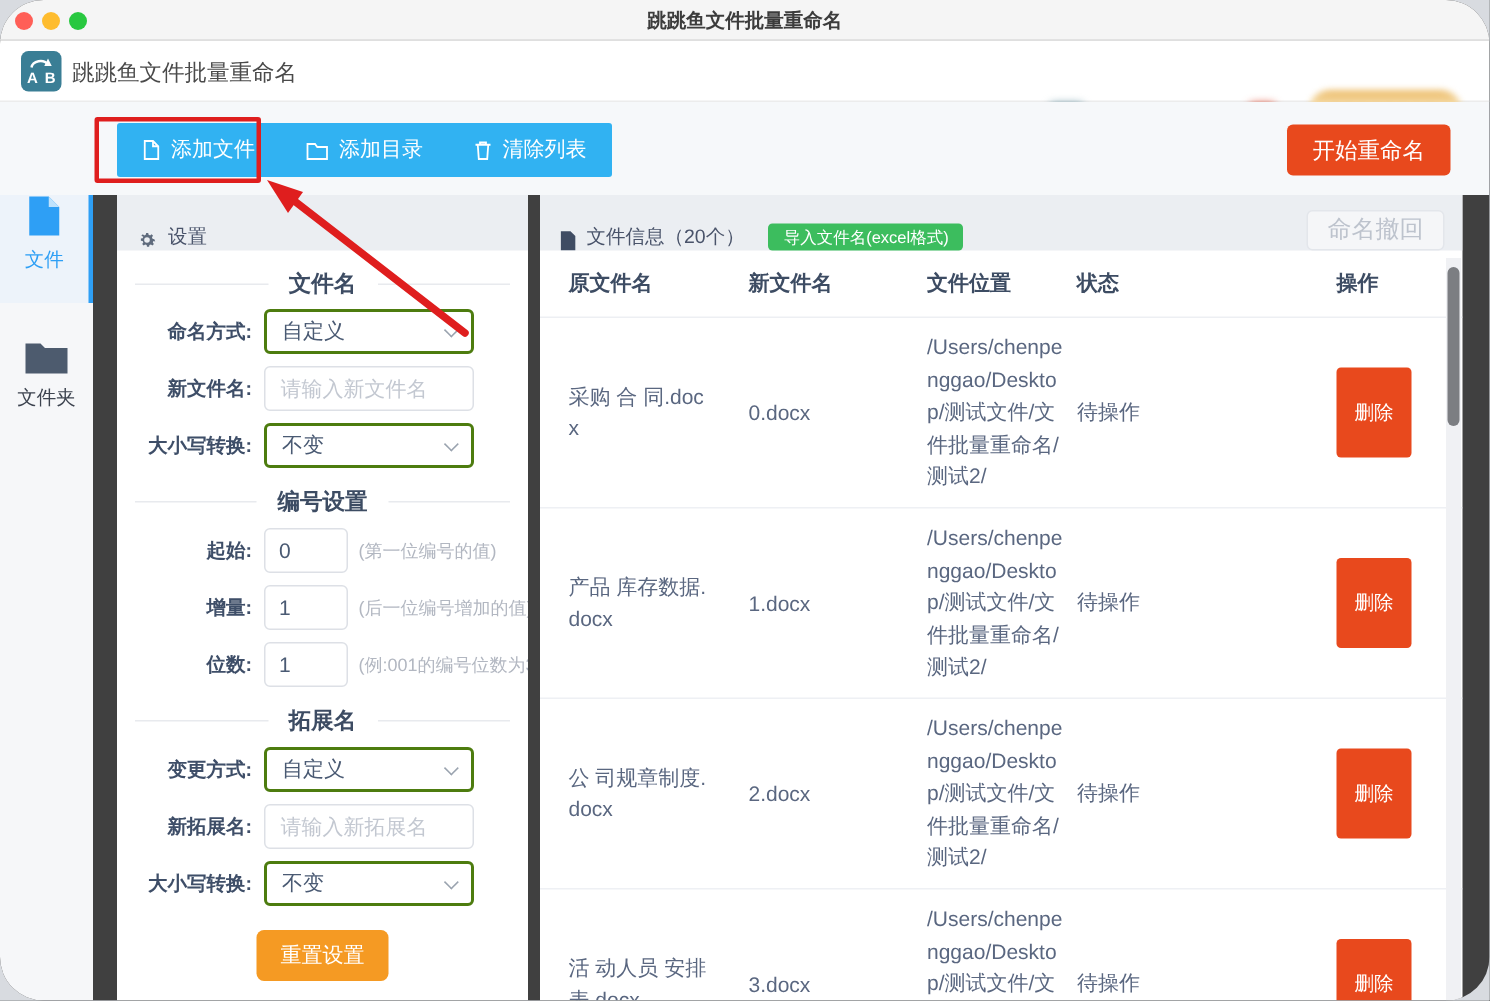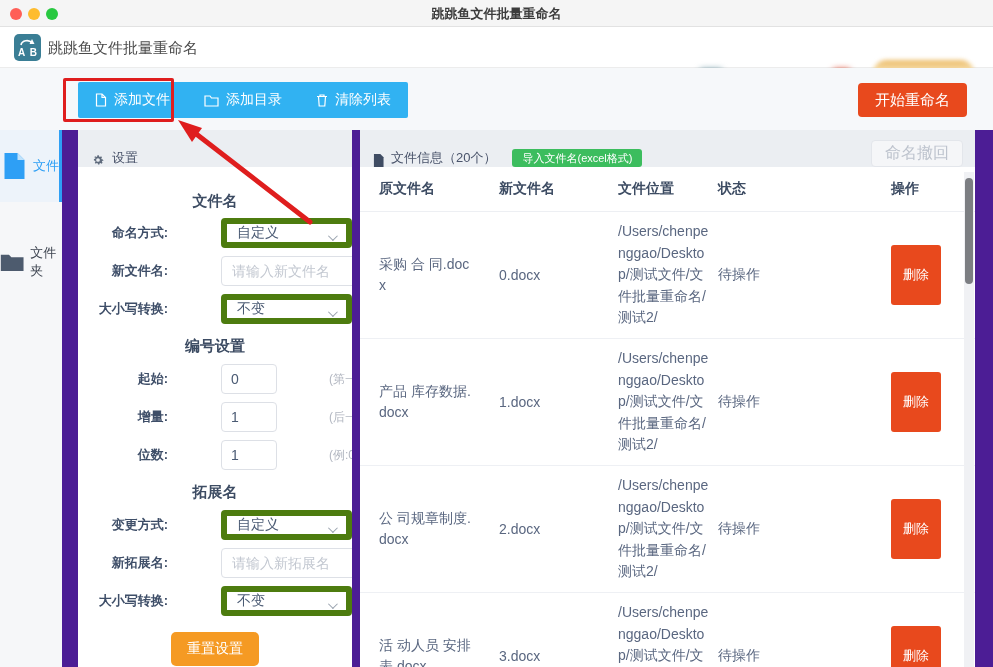--- a/index.html
+++ b/index.html
@@ -1,18 +1,18 @@
 <!DOCTYPE html>
 <html><head>
 <meta charset="utf-8">
 <style>
   * { margin:0; padding:0; box-sizing:border-box; }
   html,body { background:#d8dbe0; }
   body { font-family:"Liberation Sans","DejaVu Sans",sans-serif; }
-  .window { position:relative; width:993px; height:667px; background:#4c1d95; overflow:hidden; }
+  .window { position:relative; width:993px; height:667px; background:#404040; overflow:hidden;border-radius:29px; }
 
   
   .titlebar { position:absolute; top:0; left:0; width:100%; height:27px; background:#f5f5f5; border-bottom:1px solid #e2e2e2; }
   .traffic { position:absolute; top:8px; width:12px; height:12px; border-radius:50%; }
   .t-red { left:10px; background:#ff5f57; }
   .t-yellow { left:28px; background:#febc2e; }
   .t-green { left:46px; background:#28c840; }
   .win-title { position:absolute; top:5px; left:0; width:100%; text-align:center; font-size:13px; font-weight:700; color:#3c3c3c; }
 
   
@@ -40,43 +40,43 @@
     color:#ffffff; font-size:14px; font-family:inherit; cursor:pointer; }
   .start-btn { position:absolute; top:15px; right:26px; height:34px; padding:0 17px; background:#e8491d; border:none;
     border-radius:4px; color:#fff; font-size:15px; font-family:Liberation Sans, sans-serif; cursor:pointer; }
 
   
   .anno-box { position:absolute; top:78px; left:63px; width:111px; height:44px; border:3px solid #df1e1e; border-radius:2px; z-index:20; pointer-events:none; }
   .anno-arrow { position:absolute; top:112px; left:170px; z-index:20; pointer-events:none; }
 
   
   .sidebar { position:absolute; top:130px; left:0; width:62px; height:537px; background:#f6f7f9; }
-  .side-item { display:flex; flex-direction:row; align-items:center; justify-content:flex-end; gap:6px; height:72px; cursor:pointer; }
+  .side-item { display:flex; flex-direction:column; align-items:center; justify-content:flex-start; gap:6px; height:72px; cursor:pointer; }
   .side-item.active { background:#edf3fa; border-right:3px solid #2e9ff5; }
   .side-item.active .side-label { color:#2e9ff5; }
   .side-item + .side-item { margin-top:24px; }
   .side-label { font-size:13px; color:#3d4450; }
 
   .panel-head { height:37px; background:#ebeef2; display:flex; align-items:flex-end; padding-left:13px; gap:7px; }
   .panel-head-title { font-size:13px; color:#49536a; }
 
   
   .settings { position:absolute; top:130px; left:78px; width:274px; height:537px; background:#fff; overflow:hidden; }
-  .sec-title { display:flex; align-items:center; margin:24px 12px 0 12px; height:21px;flex-direction:column; }
+  .sec-title { display:flex; align-items:center; margin:12px 12px 0 12px; height:21px; }
   .sec-title.mt { margin-top:12px; }
   .sec-line { flex:1; height:1px; background:#e8eaee; }
   .sec-text { margin:0 14px; font-size:15px; font-weight:700; color:#3d4c63; }
   .form-rows { margin-top:6px; }
   .form-rows.tight { margin-top:7px; }
-  .form-row { display:flex; align-items:center; margin-bottom:8px; padding-left:14px;gap:45px; }
+  .form-row { display:flex; align-items:center; margin-bottom:8px; padding-left:14px; }
   .f-label { width:76px; text-align:right; font-size:13px; font-weight:700; color:#3e4e68; margin-right:8px; flex:none; }
-  .f-select { position:relative; width:140px; height:30px; border:6px solid #4d7c0f; border-radius:4px; background:#fff;
+  .f-select { position:relative; width:140px; height:30px; border:2px solid #4d7c0f; border-radius:4px; background:#fff;
     display:flex; align-items:center; padding:0 24px 0 10px; font-size:14px; color:#4a5a73; cursor:pointer; }
   .chev { position:absolute; right:11px; top:10px; width:7px; height:7px; border-right:1.5px solid #9aa3af; border-bottom:1.5px solid #9aa3af; transform:rotate(45deg) translateY(-2px); }
-  .f-input { width:156px; height:30px; border:1px solid #dde0e6; border-radius:4px; padding:0 10px; font-size:14px;
+  .f-input { width:140px; height:30px; border:1px solid #dde0e6; border-radius:4px; padding:0 10px; font-size:14px;
     color:#4a5a73; font-family:inherit; outline:none; }
   .f-input::placeholder { color:#c3c8d1; }
   .f-num { width:56px; height:30px; border:1px solid #dde0e6; border-radius:4px; padding:0 9px; font-size:14px;
     color:#4a5a73; font-family:inherit; outline:none; }
   .f-hint { margin-left:7px; font-size:12px; color:#b2b7c1; white-space:nowrap; }
   .reset-btn { display:block; margin:16px auto 0; width:88px; height:34px; background:#f59a23; border:none; border-radius:5px;
     color:#fff; font-size:14px; font-family:inherit; cursor:pointer; }
 
   
   .main { position:absolute; top:130px; left:360px; width:615px; height:537px; background:#fff; overflow:hidden; }

